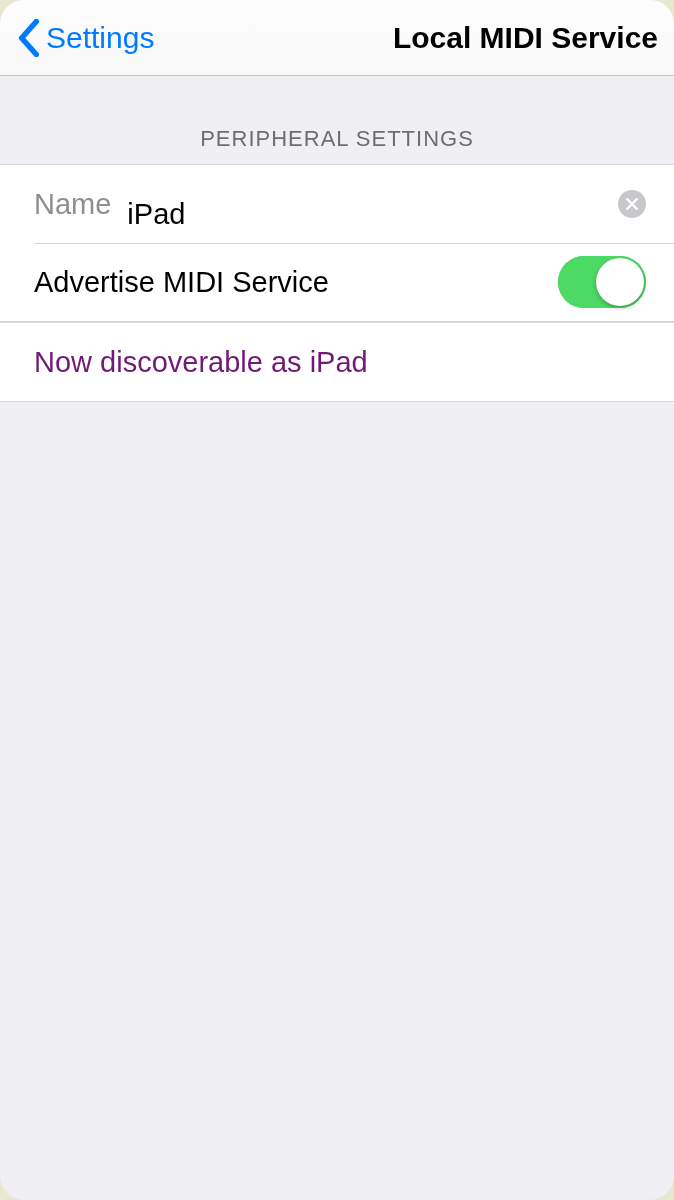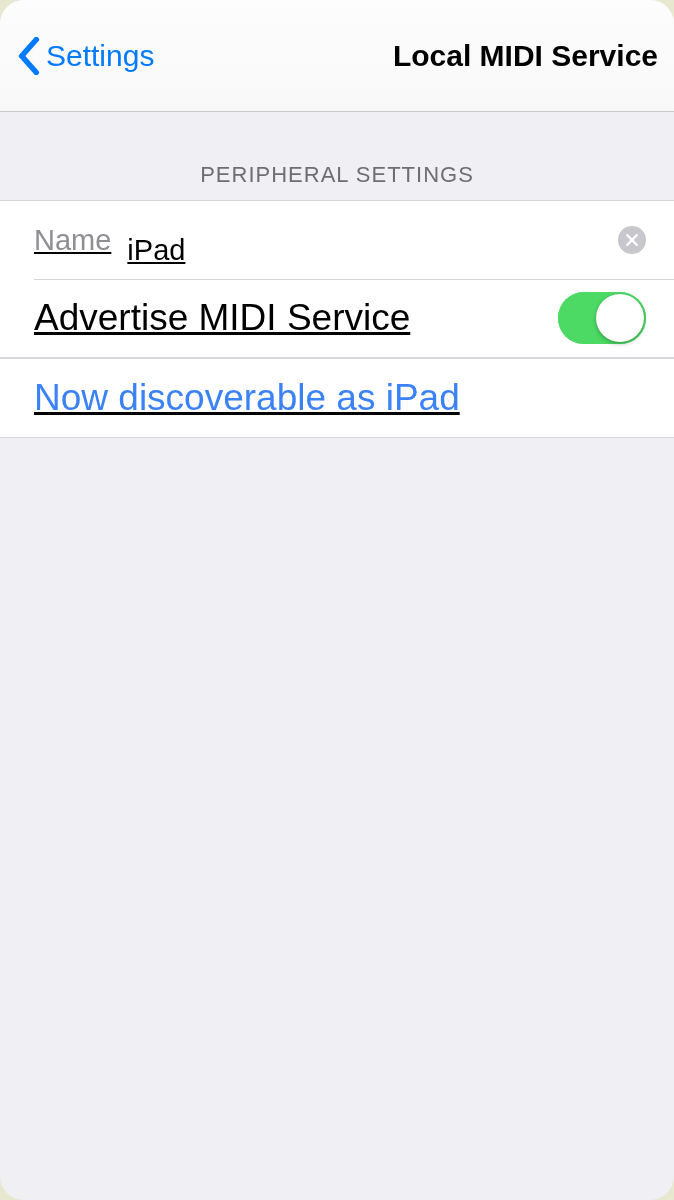--- a/index.html
+++ b/index.html
@@ -7,21 +7,21 @@
     body { background: #e7e8cf; }
     .device {
       width: 674px; height: 1200px;
       background: #efeff4;
       border-radius: 24px;
       overflow: hidden;
       position: relative;
     }
     
     .navbar {
-      height: 112px;
+      height: 76px;
       background: linear-gradient(#fdfdfd, #f8f8f8);
       border-bottom: 1px solid #c8c7cc;
       display: flex;
       align-items: center;
       position: relative;
     }
     .back-btn {
       display: flex;
       align-items: center;
       padding-left: 18px;
@@ -57,34 +57,33 @@
       background: #ffffff;
       border-top: 1px solid #d8d8dc;
       border-bottom: 1px solid #d8d8dc;
     }
     .row {
       display: flex;
       align-items: center;
       min-height: 78px;
       padding: 0 28px 0 34px;
       position: relative;
-      text-decoration: underline;
     }
     .row + .row::before {
       content: "";
       position: absolute;
       top: 0; left: 34px; right: 0;
       height: 1px;
       background: #d8d8dc;
     }
     .row .label {
-      font-size: 37px;
+      font-size: 29px;
       color: #000;
     }
-    .row .label.muted { color: #3b82f6; }
+    .row .label.muted { color: #701a75; }
     .row .field-label { color: #8e8e93; font-size: 29px; margin-right: 16px; }
     .row input[type="text"] {
       flex: 1;
       border: none;
       outline: none;
       font-size: 29px;
       color: #000;
       background: transparent;
       margin-top: 20px;
     }

